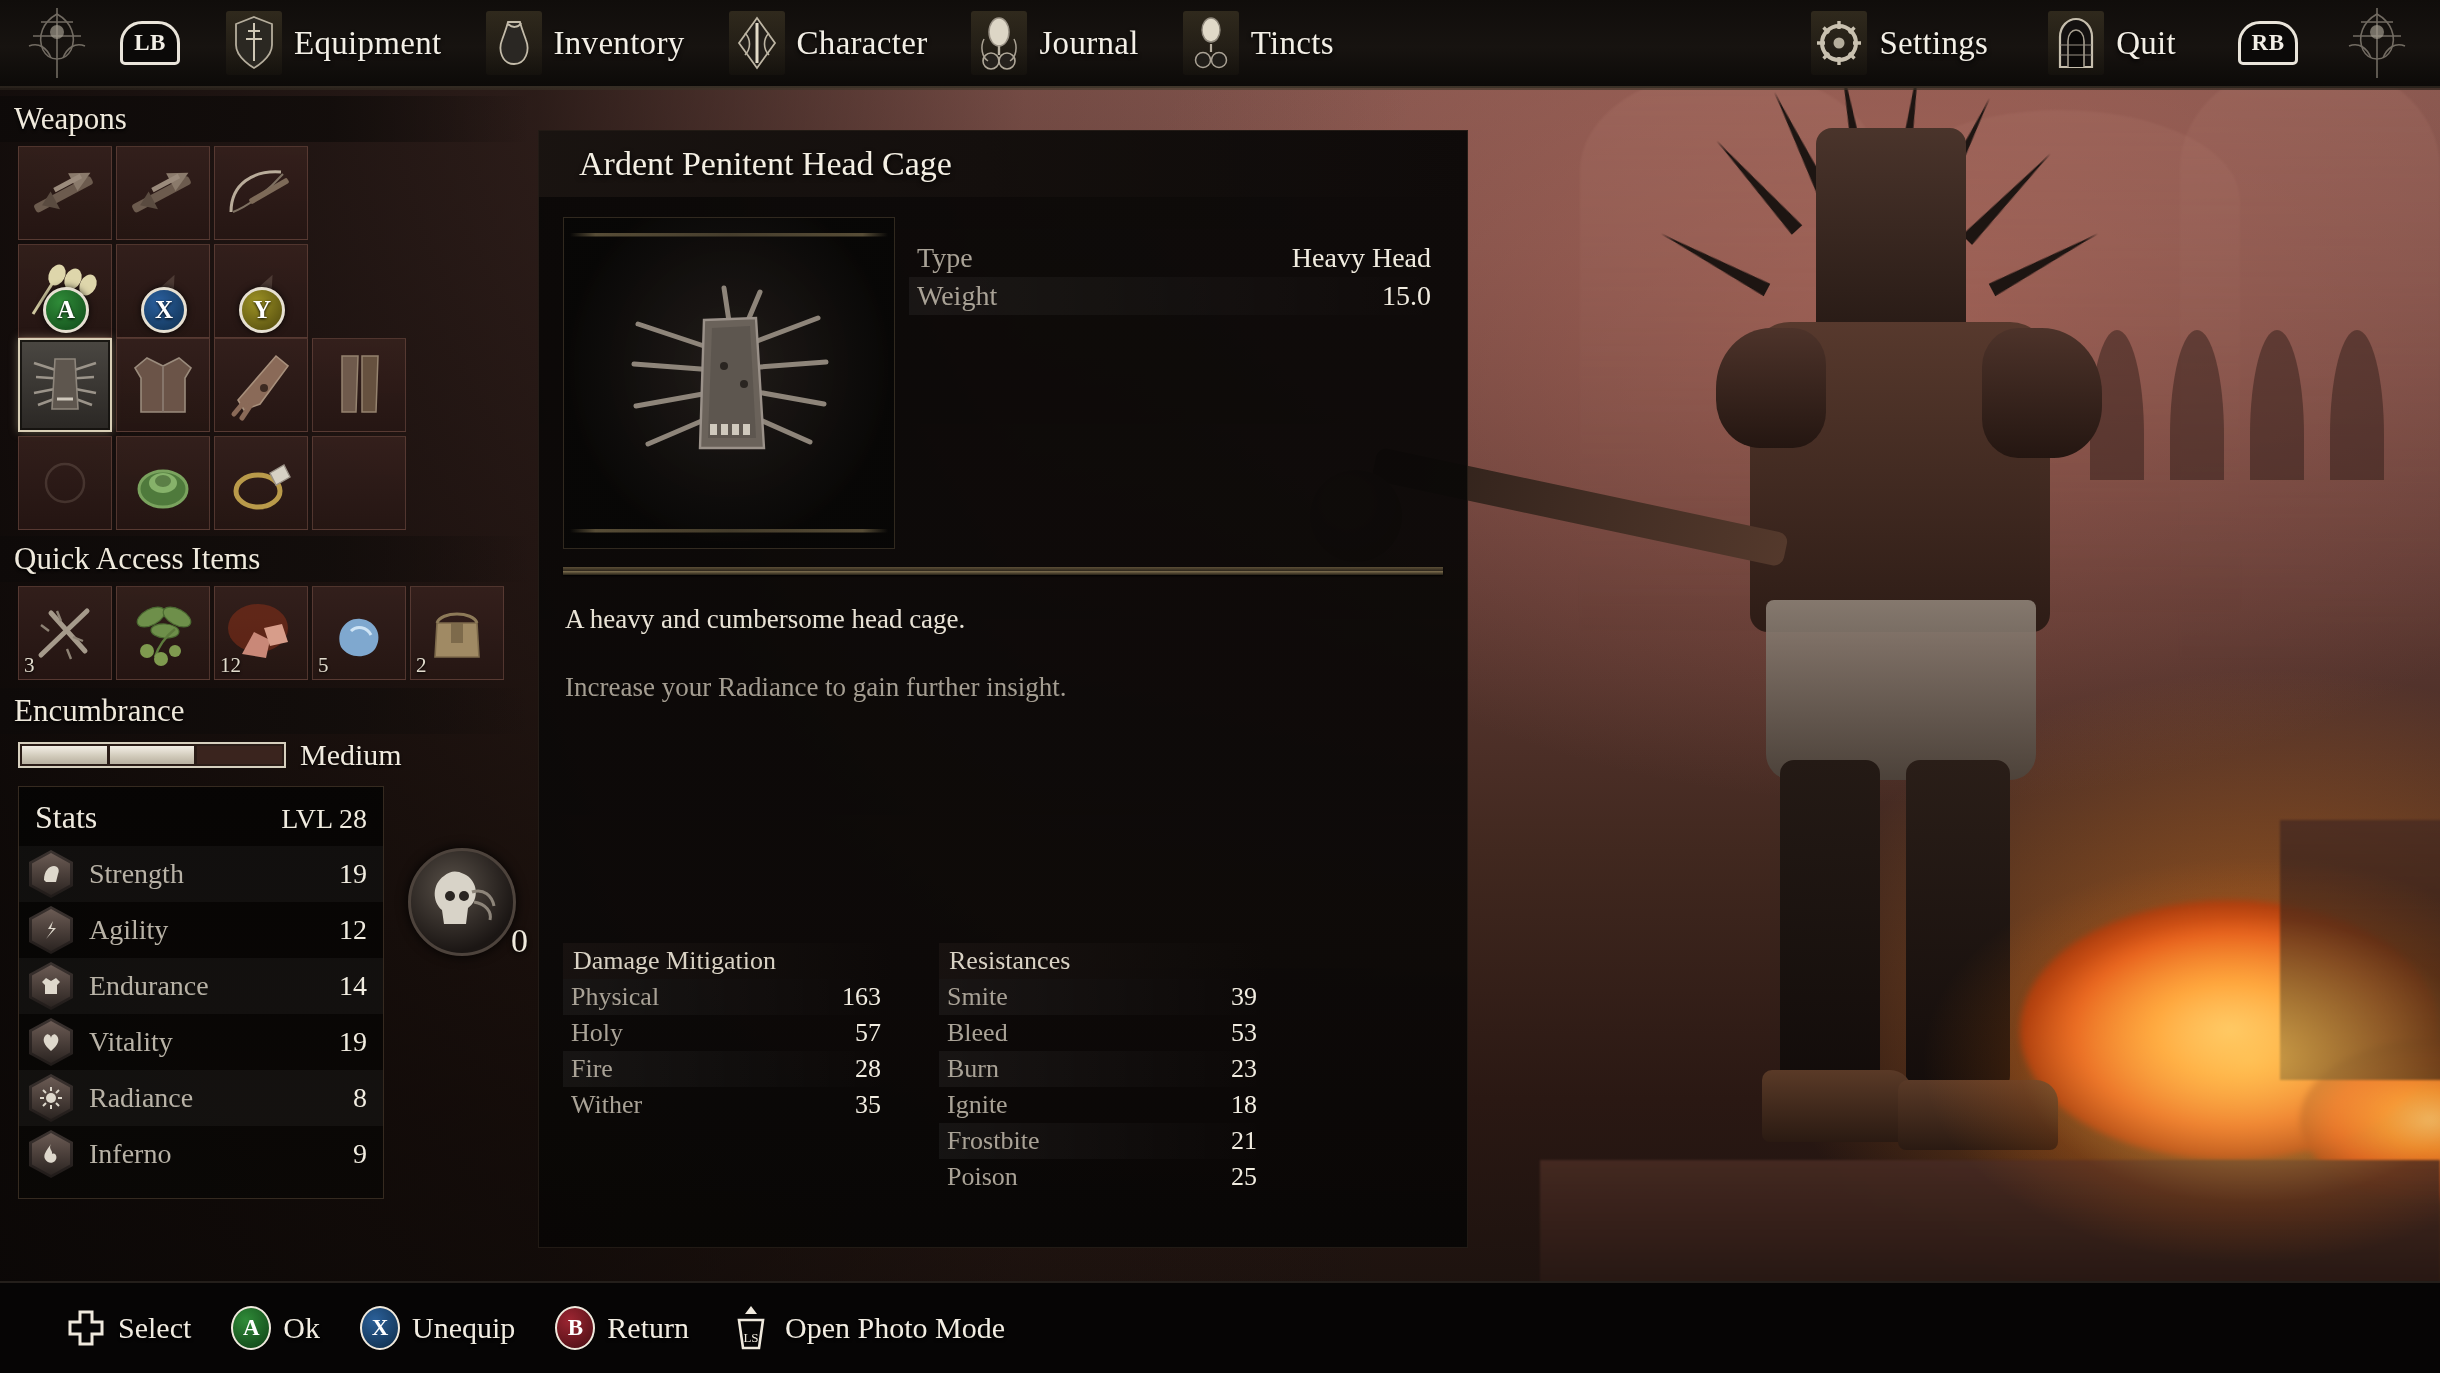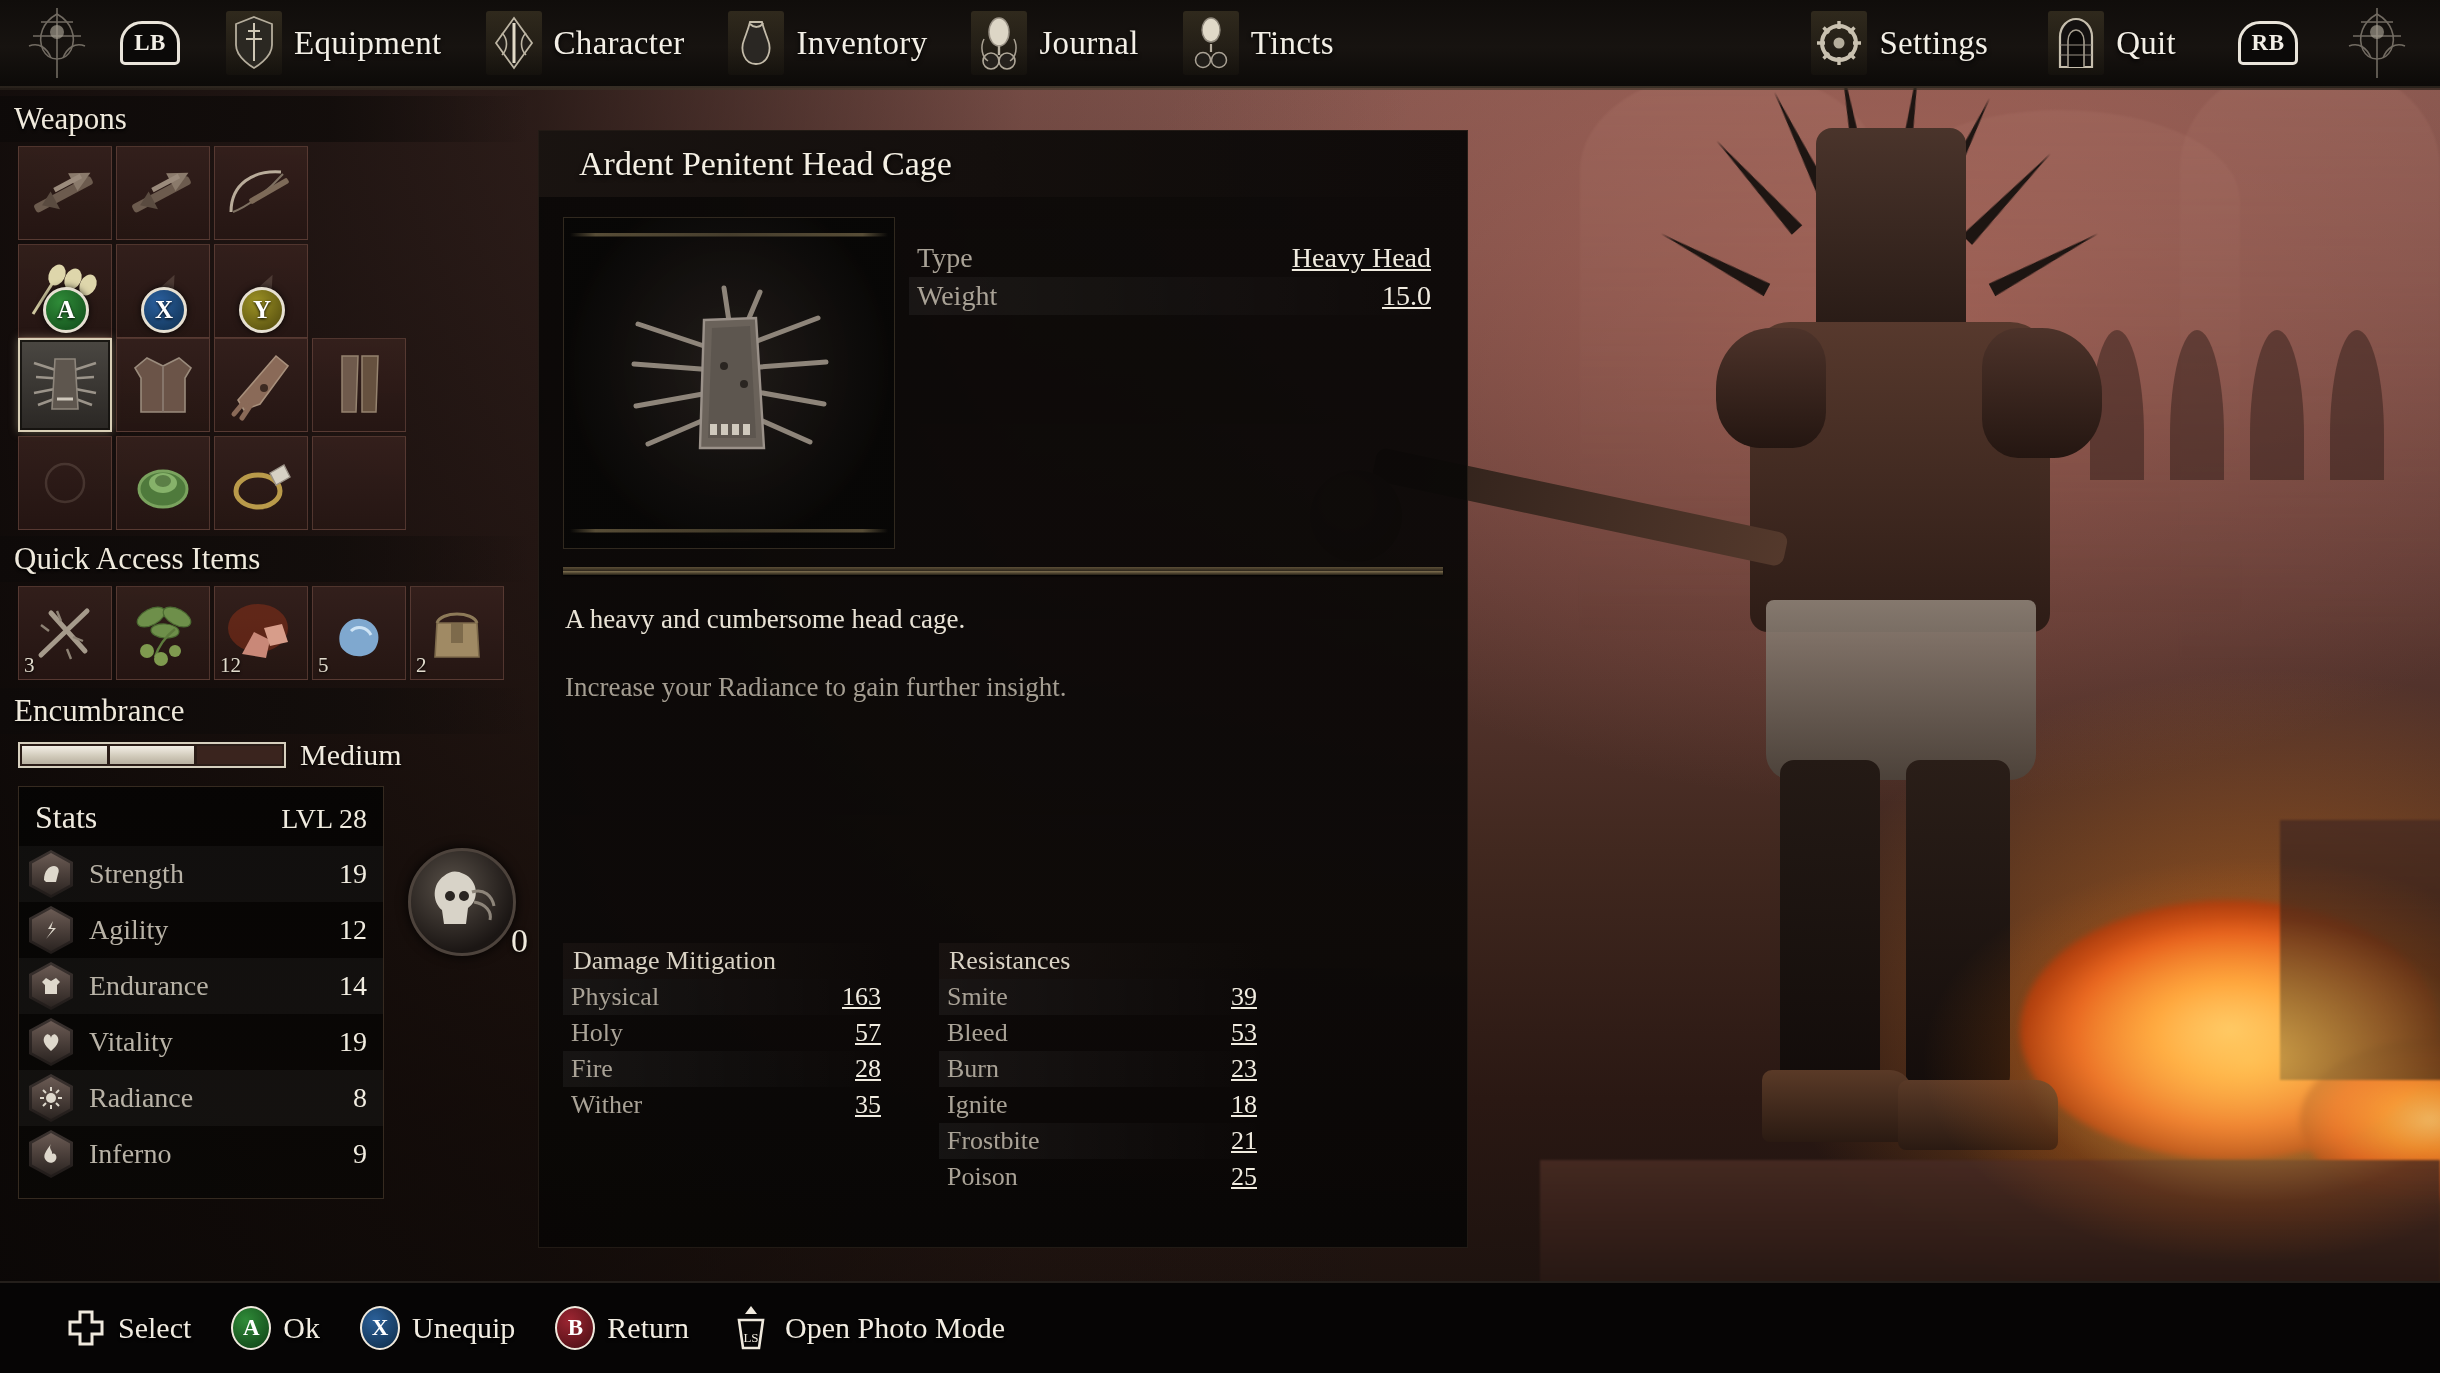--- a/index.html
+++ b/index.html
@@ -249,21 +249,21 @@
   .filigree.top { top: 4px; clip-path: polygon(0 42%, 100% 42%, 100% 56%, 0 56%); }
   .filigree.bot { bottom: 4px; clip-path: polygon(0 42%, 100% 42%, 100% 56%, 0 56%); }
 
   #stat-table { flex: 1; margin-left: 14px; padding-top: 22px; }
   .kv {
     display: flex; align-items: center; height: 38px; padding: 0 12px 0 8px;
     font-size: 28px;
   }
   .kv.alt { background: linear-gradient(90deg, rgba(255,255,255,0.05), rgba(255,255,255,0.015) 70%, rgba(255,255,255,0)); }
   .kv .k { color: #a9a296; }
-  .kv .v { margin-left: auto; color: #f1ece0; text-decoration: underline; }
+  .kv .v { margin-left: auto; color: #f1ece0; }
 
   #divider {
     margin: 18px 24px 0 24px; height: 8px;
     background: linear-gradient(180deg, #6a5b3f, #3a3123 45%, #8a7a57 55%, #2a2418);
     box-shadow: 0 1px 2px #000;
     opacity: .85;
   }
   #desc { padding: 26px 30px 0 26px; }
   #desc p { font-size: 27px; line-height: 1.35; }
   #desc .d1 { color: #e9e3d6; }
@@ -362,37 +362,37 @@
         <svg width="42" height="56" viewBox="0 0 42 56">
           <path d="M21 2 L39 9 V30 C39 43 21 53 21 53 C21 53 3 43 3 30 V9 Z" fill="#2b2822" stroke="#b5ad9c" stroke-width="1.8"></path>
           <path d="M21 8 V46 M15 16 H27 M13 24 H29" stroke="#cfc7b5" stroke-width="2"></path>
         </svg>
       </div>
       <div class="nav-label">Equipment</div>
     </div>
 
     <div class="nav-item">
       <div class="nav-icon">
+        <svg width="40" height="54" viewBox="0 0 40 54">
+          <path d="M14 6 C12 14 10 18 8 24 C4 34 8 48 20 48 C32 48 36 34 32 24 C30 18 28 14 26 6 Z" fill="#2a2723" stroke="#c4bcaa" stroke-width="1.8"></path>
+          <path d="M14 8 C18 12 24 12 27 7" stroke="#c4bcaa" stroke-width="2" fill="none"></path>
+        </svg>
+      </div>
+      <div class="nav-label">Inventory</div>
+    </div>
+
+    <div class="nav-item">
+      <div class="nav-icon">
         <svg width="44" height="56" viewBox="0 0 44 56">
           <path d="M22 3 L40 28 L22 53 L4 28 Z" fill="#231f1a" stroke="#bdb5a3" stroke-width="1.8"></path>
           <path d="M22 8 V48" stroke="#e2dbc8" stroke-width="3"></path>
           <path d="M10 18 C16 24 16 34 10 40 M34 18 C28 24 28 34 34 40" stroke="#bdb5a3" stroke-width="1.6" fill="none"></path>
         </svg>
       </div>
       <div class="nav-label">Character</div>
-    </div>
-
-    <div class="nav-item">
-      <div class="nav-icon">
-        <svg width="40" height="54" viewBox="0 0 40 54">
-          <path d="M14 6 C12 14 10 18 8 24 C4 34 8 48 20 48 C32 48 36 34 32 24 C30 18 28 14 26 6 Z" fill="#2a2723" stroke="#c4bcaa" stroke-width="1.8"></path>
-          <path d="M14 8 C18 12 24 12 27 7" stroke="#c4bcaa" stroke-width="2" fill="none"></path>
-        </svg>
-      </div>
-      <div class="nav-label">Inventory</div>
     </div>
 
     <div class="nav-item">
       <div class="nav-icon">
         <svg width="42" height="56" viewBox="0 0 42 56">
           <ellipse cx="21" cy="17" rx="10" ry="14" fill="#ddd6c6" stroke="#9a9286" stroke-width="1.5"></ellipse>
           <path d="M21 31 V40" stroke="#b9b1a2" stroke-width="2.4"></path>
           <circle cx="13" cy="46" r="8" fill="#25211d" stroke="#b0a899" stroke-width="1.6"></circle>
           <circle cx="29" cy="46" r="8" fill="#25211d" stroke="#b0a899" stroke-width="1.6"></circle>
           <path d="M6 24 C2 32 4 42 10 46 M36 24 C40 32 38 42 32 46" stroke="#a9a193" stroke-width="1.5" fill="none"></path>

